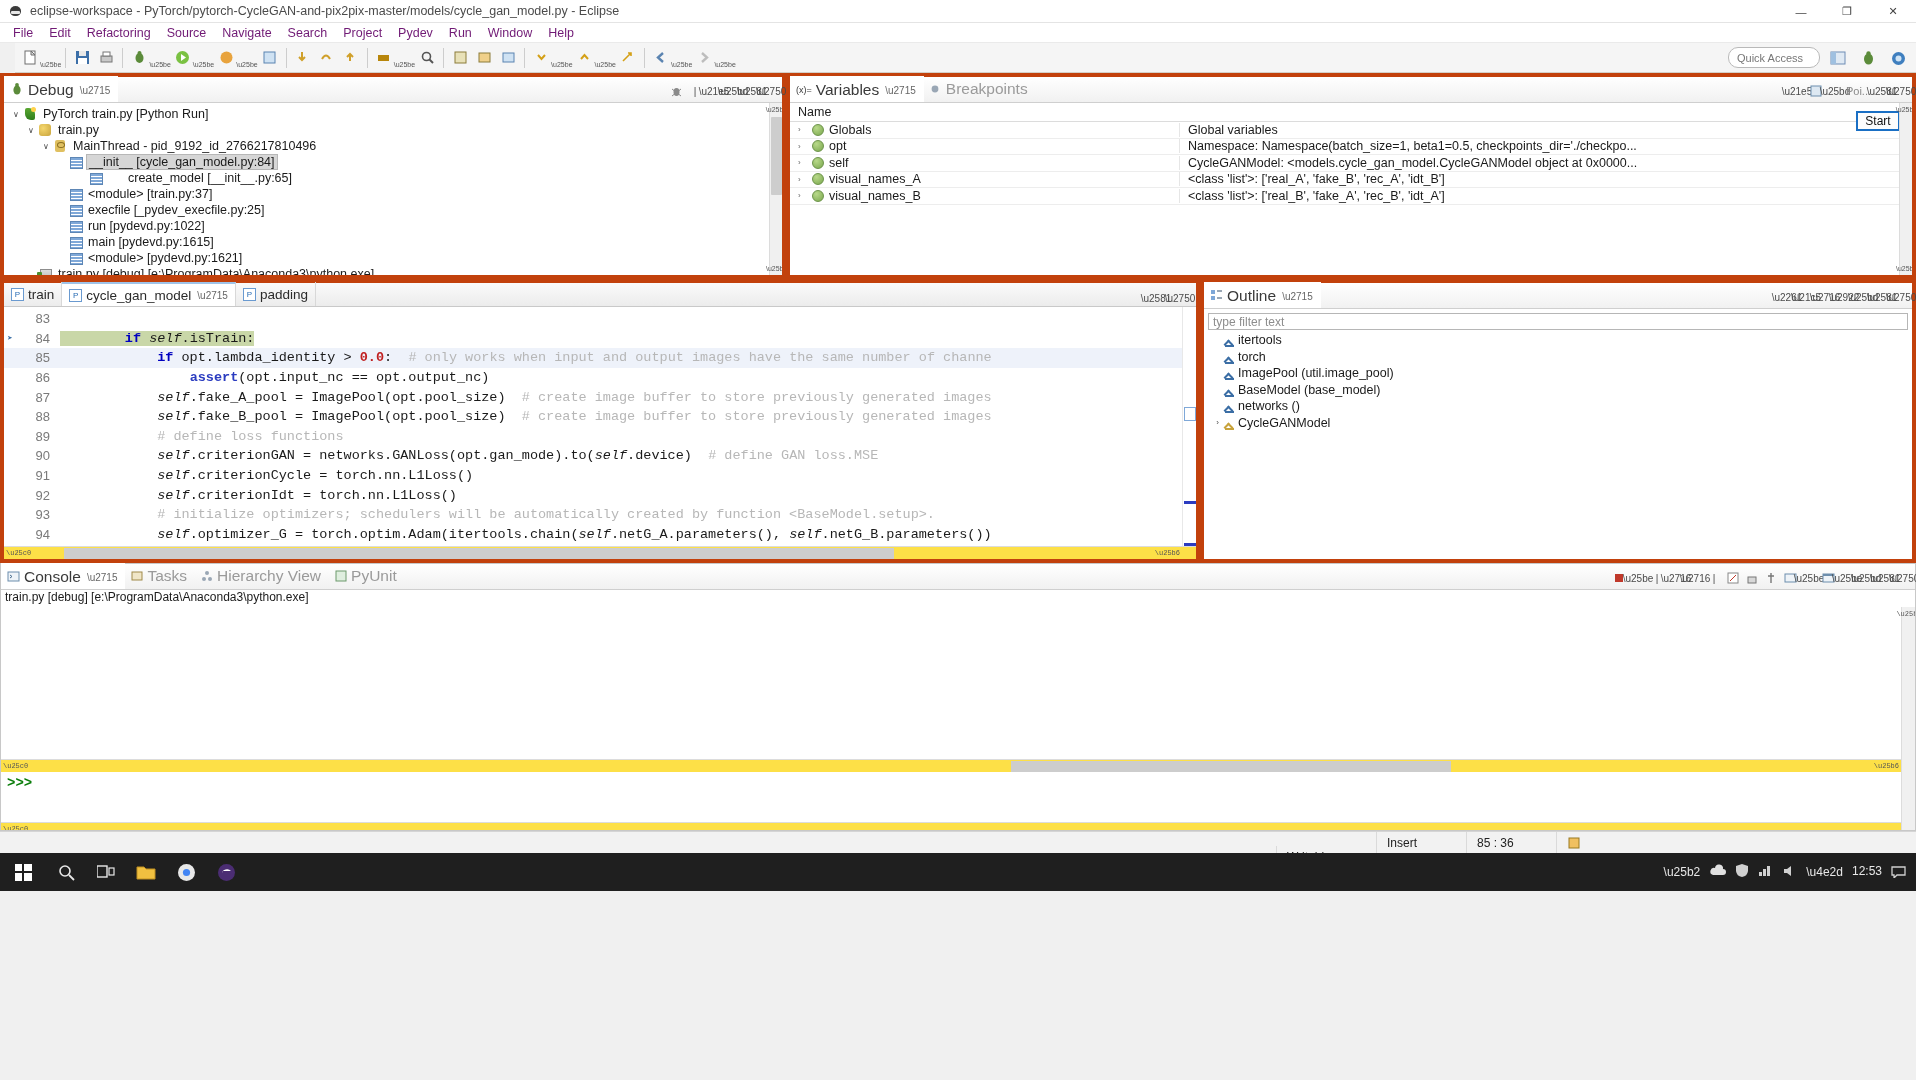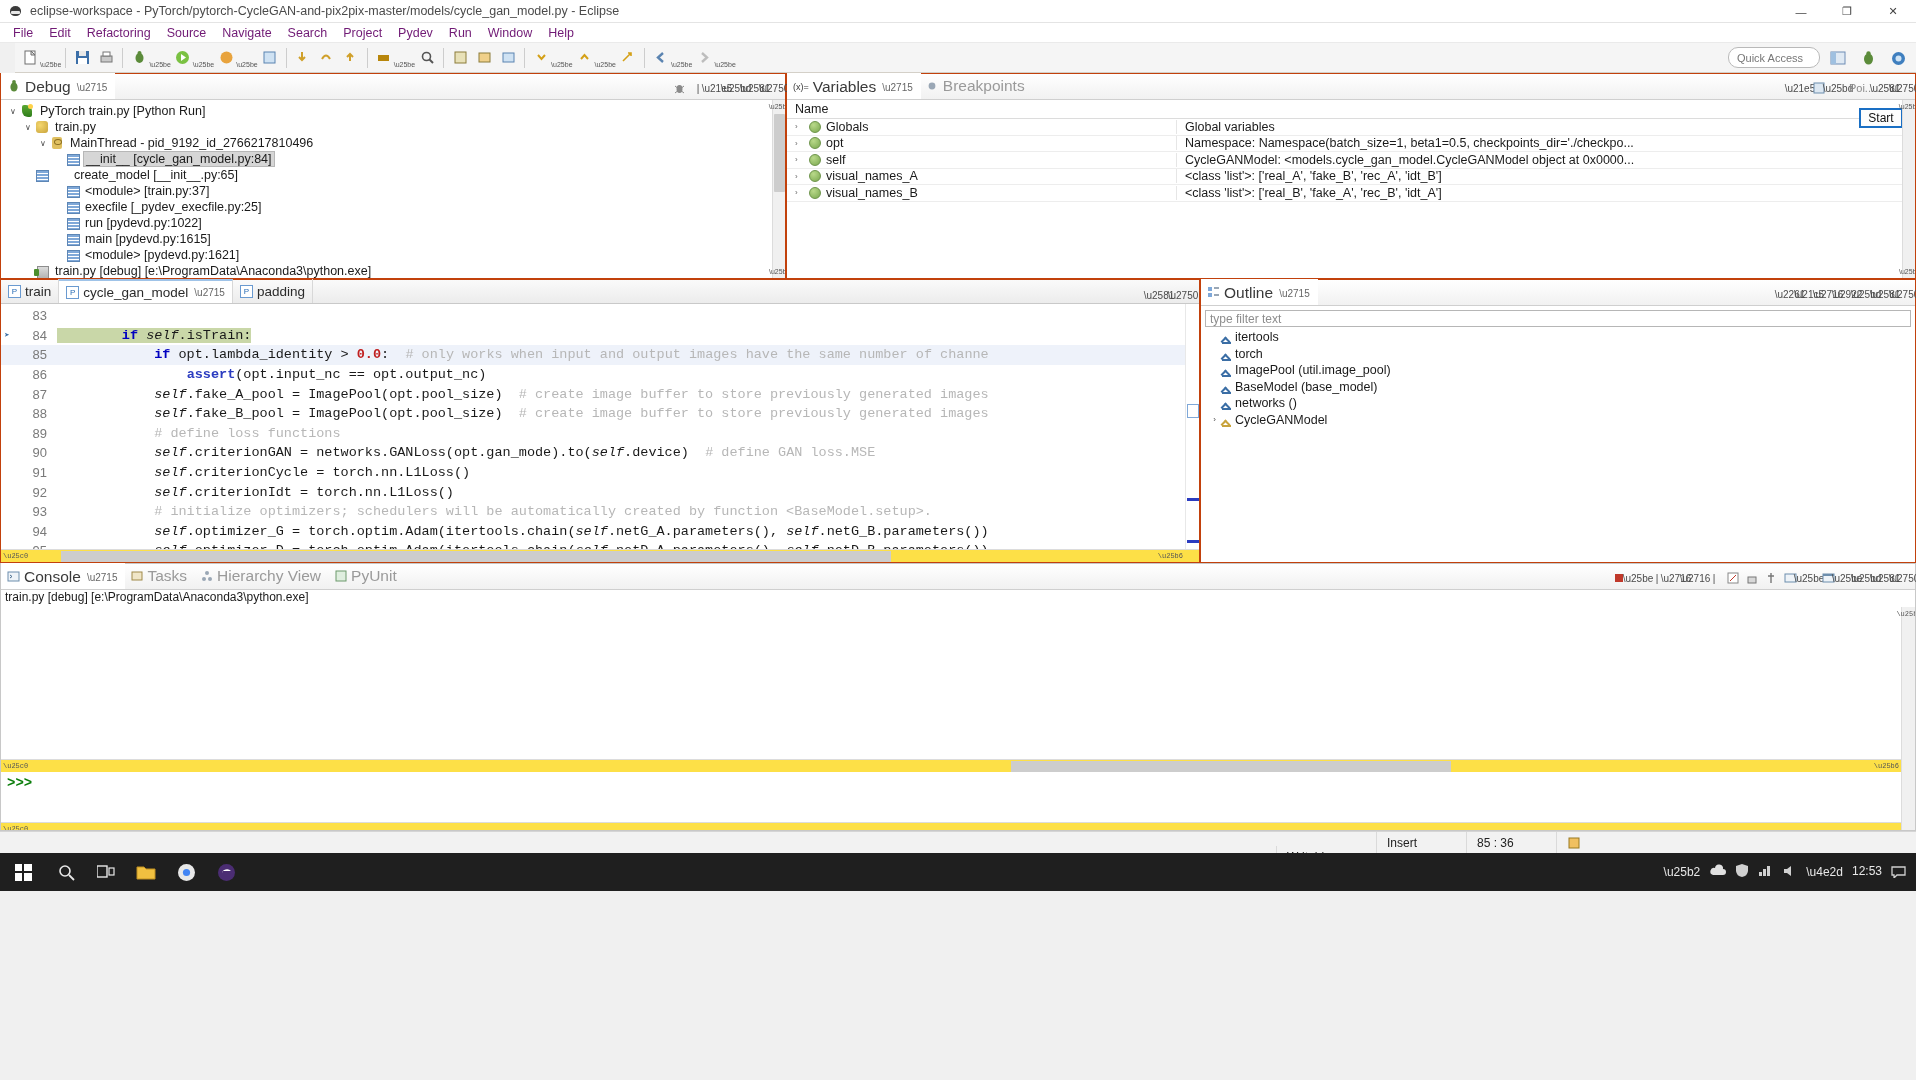--- a/index.html
+++ b/index.html
@@ -36,21 +36,21 @@
      border:1px solid #b9b9b9; background:#fff; border-radius:10px; font-size:11px;
      color:#777; display:flex; align-items:center; padding-left:8px; }
   .persp { position:absolute; right:4px; top:3px; display:flex; gap:2px; }
   .persp-b { width:28px; height:24px; display:flex; align-items:center; justify-content:center; }
 
   
   .row1 { display:flex; height:206px; }
   .row2 { display:flex; height:284px; }
 
   
-  .view { background:#f6f6f6; border:1px solid #c2410c; display:flex; flex-direction:column; }
+  .view { background:#f6f6f6; border:4px solid #c2410c; display:flex; flex-direction:column; }
   .vtabbar { height:26px; background:linear-gradient(#ffffff,#f1f1f1);
      display:flex; align-items:flex-end; position:relative; border-bottom:1px solid #cfcfcf;}
   .vtab { height:26px; display:flex; align-items:center; padding:0 8px 0 6px; font-size:15px;
      color:#3a3a3a; gap:4px; }
   .vtab.active { background:#fff; border-top:2px solid #fff; font-weight:normal; }
   .vtab.inactive { color:#9a9a9a; }
   .vtab .ttl { font-size:15.5px; }
   .vclose { font-size:10px; color:#666; margin-left:2px; }
   .vtools { position:absolute; right:3px; bottom:3px; display:flex; align-items:center; gap:3px; }
   .vtool { width:16px; height:16px; display:flex; align-items:center; justify-content:center;
@@ -385,21 +385,21 @@
           <div class="tnode" style="padding-left: 36px;">
             <span class="twist">∨</span>
             <span class="ticon ico-thread"></span>
             <span class="lbl">MainThread - pid_9192_id_2766217810496</span>
           </div>
           <div class="tnode sel" style="padding-left: 51px;">
             <span class="twist"></span>
             <span class="ticon ico-frame"></span>
             <span class="lbl">__init__ [cycle_gan_model.py:84]</span>
           </div>
-          <div class="tnode" style=" gap: 20px;">
+          <div class="tnode" style="padding-left: 51px; gap: 20px;">
             <span class="twist"></span>
             <span class="ticon ico-frame"></span>
             <span class="lbl">create_model [__init__.py:65]</span>
           </div>
           <div class="tnode" style="padding-left: 51px;">
             <span class="twist"></span>
             <span class="ticon ico-frame"></span>
             <span class="lbl">&lt;module&gt; [train.py:37]</span>
           </div>
           <div class="tnode" style="padding-left: 51px;">

